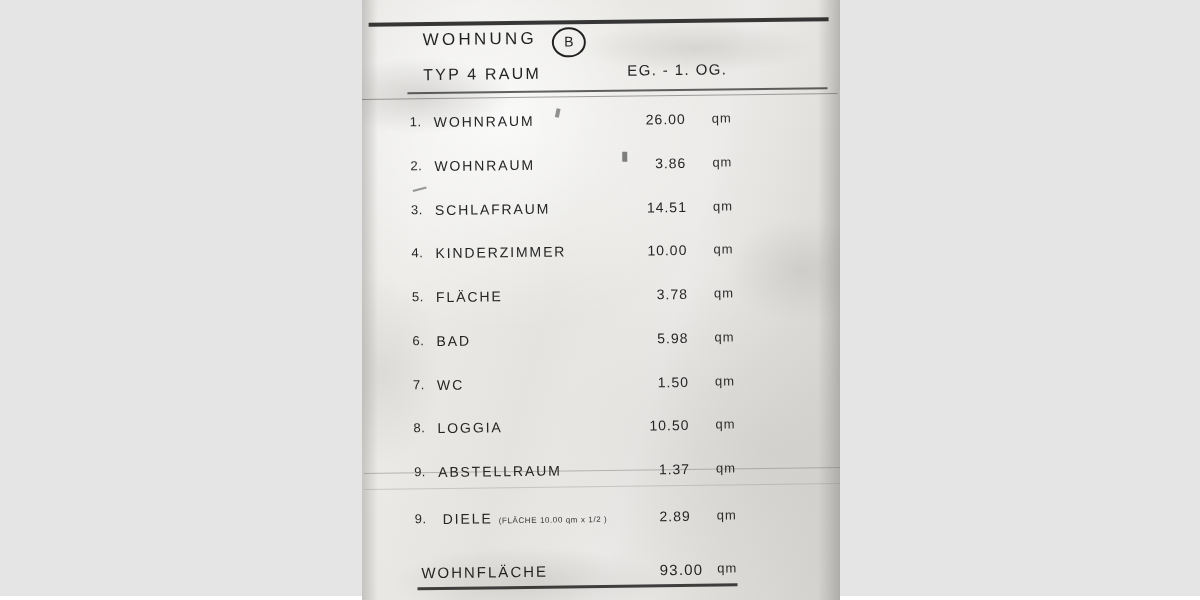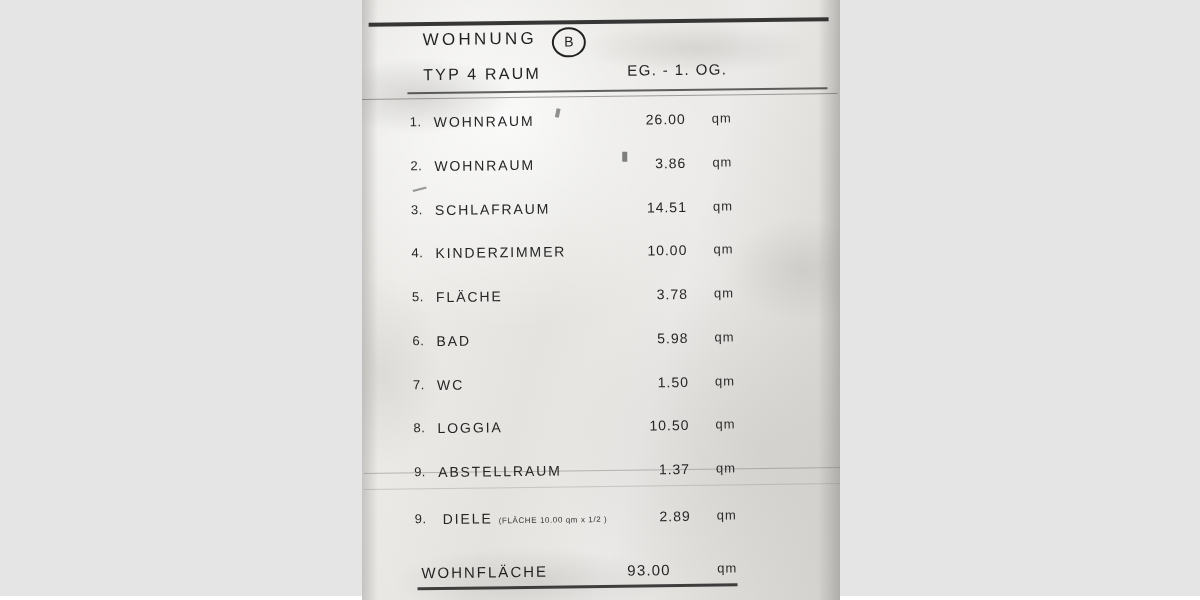--- a/index.html
+++ b/index.html
@@ -209,20 +209,21 @@
     position: absolute;
     left: 56px;
     font-size: 15px;
     letter-spacing: 2.0px;
     color: #1f1f1f;
   }
   .total-row .t-value {
     position: absolute;
     left: 262px;
     width: 76px;
+    text-align: right;
     font-size: 15px;
     letter-spacing: 1.2px;
     color: #1f1f1f;
   }
   .total-row .t-unit {
     position: absolute;
     left: 352px;
     font-size: 13px;
     letter-spacing: 1.0px;
     color: #262626;

